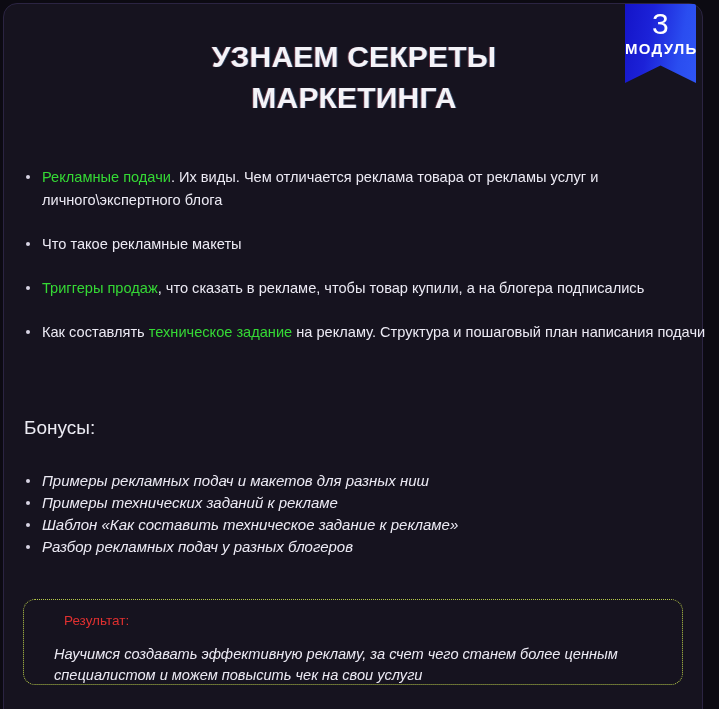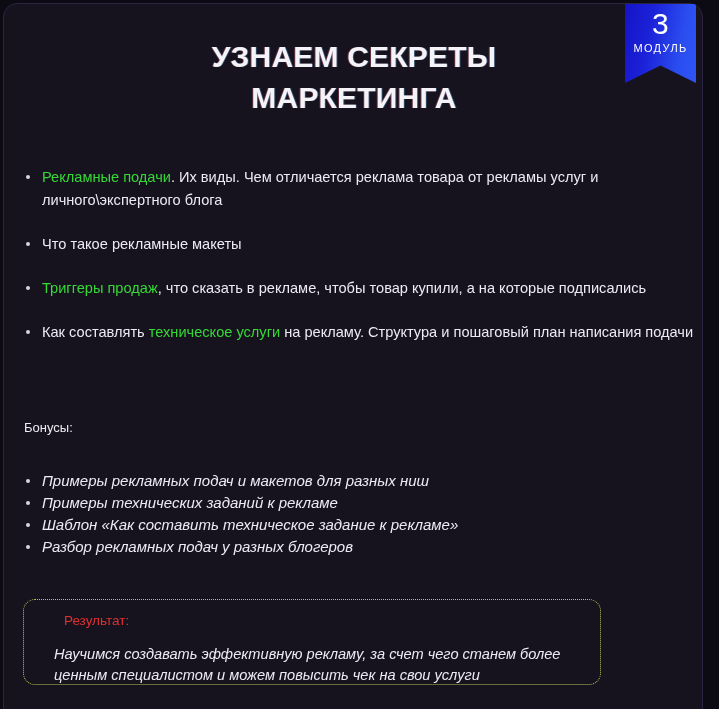--- a/index.html
+++ b/index.html
@@ -55,23 +55,23 @@
     margin-top: 3px;
     font-size: 30px;
     line-height: 34px;
     font-weight: 400;
     color: #ffffff;
     letter-spacing: 0.5px;
   }
   .ribbon-label {
     display: block;
     margin-top: 1px;
-    font-size: 11px;
+    font-size: 15px;
     line-height: 13px;
-    font-weight: 400;
+    font-weight: 700;
     color: #ffffff;
     letter-spacing: 1.3px;
   }
 
   
   .title {
     margin: 0;
     padding: 0;
     position: absolute;
     left: 0;
@@ -117,21 +117,21 @@
     background: #d8d5e4;
   }
   .main-list li .hl { color: #35d935; margin-top: 32px; }
   .main-list li.nowrap { white-space: nowrap; }
 
   
   .bonus-title {
     position: absolute;
     left: 20px;
     top: 414px;
-    font-size: 13px;
+    font-size: 19px;
     line-height: 20px;
     color: #ecebf3;
   }
   .bonus-list {
     position: absolute;
     left: 20px;
     top: 467px;
     width: 600px;
     margin: 0;
     padding: 0;
@@ -155,21 +155,21 @@
     height: 4px;
     border-radius: 50%;
     background: #d8d5e4;
   }
 
   
   .result-box {
     position: absolute;
     left: 19px;
     top: 595px;
-    width: 578px;
+    width: 660px;
     height: 86px;
     box-sizing: border-box;
     border: 1px dotted #b9cc4a;
     border-radius: 12px;
     padding: 12px 20px 0 22px;
   }
   .result-label {
     font-size: 13.5px;
     line-height: 18px;
     color: #e03030;
@@ -201,24 +201,24 @@
     </h1>
 
     <ul class="main-list">
       <li>
         <span class="hl">Рекламные подачи</span><span>. Их виды. Чем отличается реклама товара от рекламы услуг и личного\экспертного блога</span>
       </li>
       <li>
         <span>Что такое рекламные макеты</span>
       </li>
       <li class="nowrap">
-        <span class="hl">Триггеры продаж</span><span>, что сказать в рекламе, чтобы товар купили, а на которые подписались</span>
+        <span class="hl">Триггеры продаж</span><span>, что сказать в рекламе, чтобы товар купили, а на блогера подписались</span>
       </li>
       <li class="nowrap">
-        <span>Как составлять </span><span class="hl">техническое услуги</span><span> на рекламу. Структура и пошаговый план написания подачи</span>
+        <span>Как составлять </span><span class="hl">техническое задание</span><span> на рекламу. Структура и пошаговый план написания подачи</span>
       </li>
     </ul>
 
     <div class="bonus-title">Бонусы:</div>
     <ul class="bonus-list">
       <li>Примеры рекламных подач и макетов для разных ниш</li>
       <li>Примеры технических заданий к рекламе</li>
       <li>Шаблон «Как составить техническое задание к рекламе»</li>
       <li>Разбор рекламных подач у разных блогеров</li>
     </ul>

